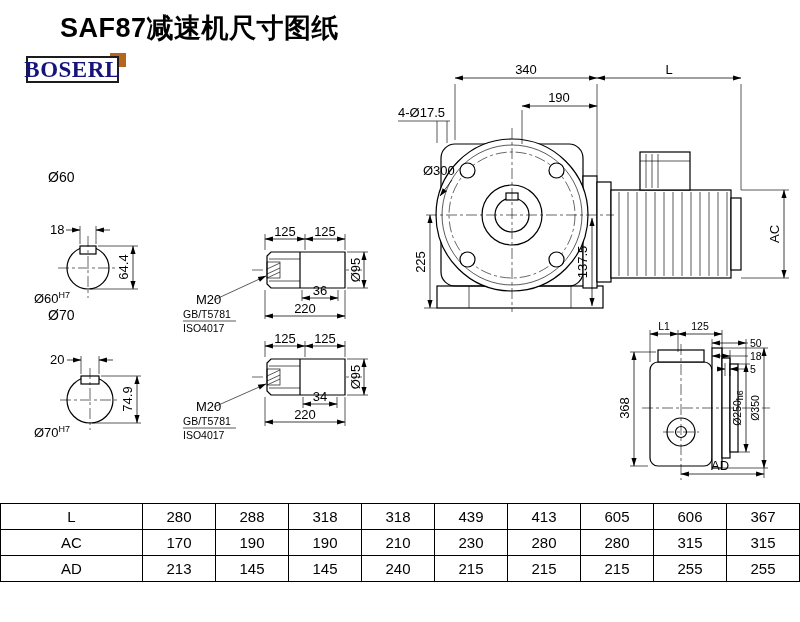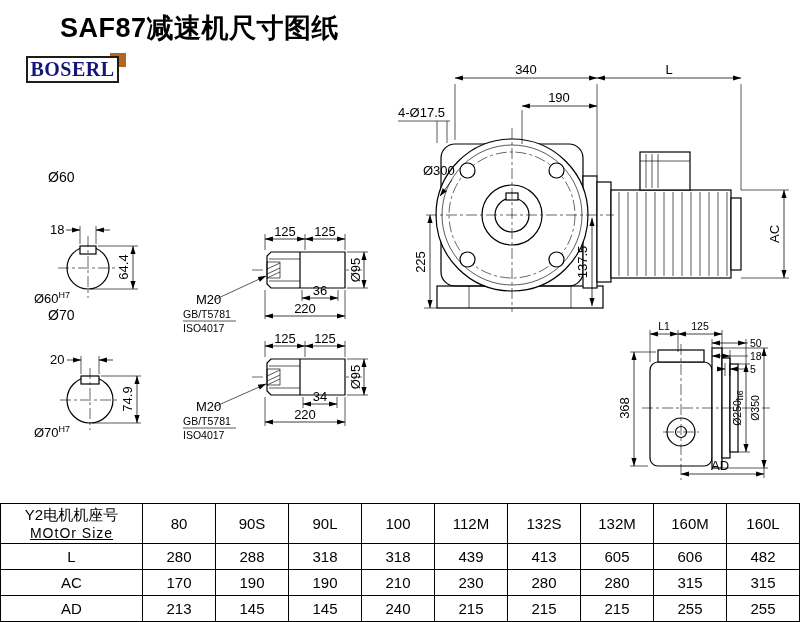--- a/index.html
+++ b/index.html
@@ -4,21 +4,21 @@
 <style>
   * { margin:0; padding:0; box-sizing:border-box; }
   html,body { background:#fff; }
   .stage { position:relative; width:800px; height:622px; background:#fff; overflow:hidden;
            font-family:"Liberation Sans", sans-serif; color:#000; }
   .title { position:absolute; left:28px; top:10px; font-size:27px; font-weight:700;
            letter-spacing:0.5px; color:#000;margin-left:32px; }
   .logo  { position:absolute; left:26px; top:56px; width:93px; height:27px;
            border:2px solid #1c1c1c; background:#fff; display:flex; align-items:center;
            justify-content:center; z-index:2; }
-  .logo .txt { font-family:"Liberation Serif", serif; font-weight:700; font-size:20px;
+  .logo .txt { font-family:"Liberation Serif", serif; font-weight:700; font-size:23px;
                color:#14147a; letter-spacing:0.5px; }
   .logo-accent { position:absolute; left:110px; top:53px; width:16px; height:14px;
                  background:#b5651d; z-index:1; }
   svg.cad { position:absolute; left:0; top:0; }
   svg text { font-family:"Liberation Sans", sans-serif; font-size:13px; fill:#000; }
   .lab { font-size:14px; }
   .sm  { font-size:10.5px; }
   .sup { font-size:9px; }
   .ln  { stroke:#000; stroke-width:1.2; fill:none; }
   .wf  { fill:#fff; }
@@ -291,46 +291,31 @@
         <col>
         <col>
         <col>
         <col>
         <col>
         <col>
         <col>
         <col>
     </colgroup>
     <tbody>
-      <tr class="hrow">
-        <th class="hcell">
-          <div class="h1">Y2电机机座号</div>
-          <div class="h2">MOtOr Size</div>
-        </th>
-        <th>80</th>
-        <th>90S</th>
-        <th>90L</th>
-        <th>100</th>
-        <th>112M</th>
-        <th>132S</th>
-        <th>132M</th>
-        <th>160M</th>
-        <th>160L</th>
-      </tr>
       <tr>
         <th>L</th>
         <td>280</td>
         <td>288</td>
         <td>318</td>
         <td>318</td>
         <td>439</td>
         <td>413</td>
         <td>605</td>
         <td>606</td>
-        <td>482</td>
+        <td>367</td>
       </tr>
       <tr>
         <th>AC</th>
         <td>170</td>
         <td>190</td>
         <td>190</td>
         <td>210</td>
         <td>230</td>
         <td>280</td>
         <td>280</td>

